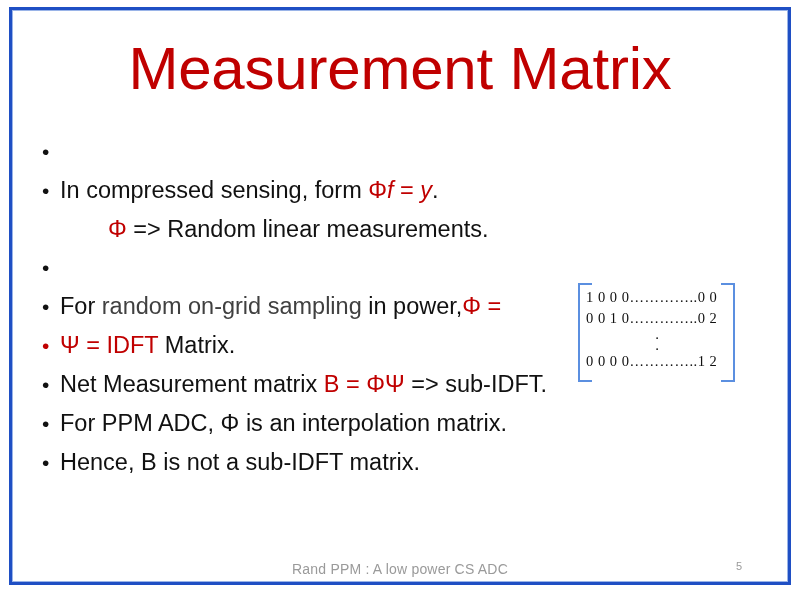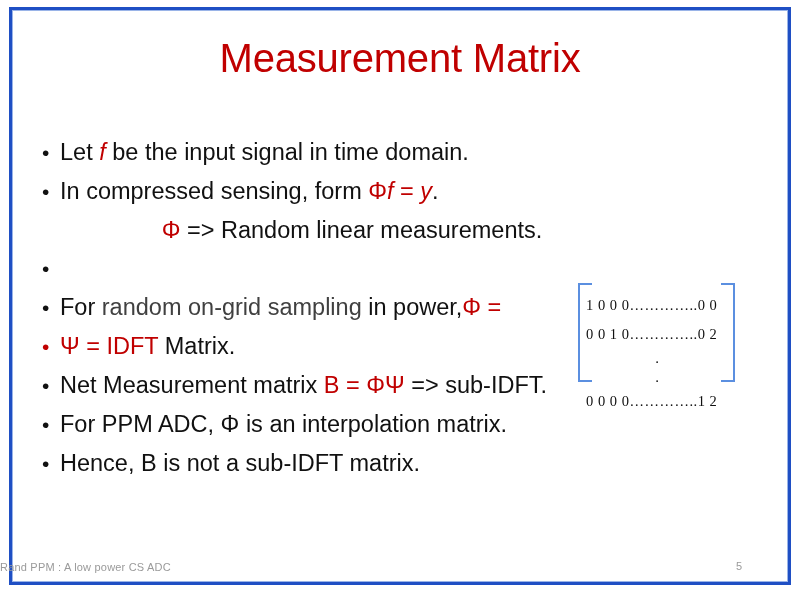--- a/index.html
+++ b/index.html
@@ -41,21 +41,21 @@
     pointer-events: none;
   }
 
   .title {
     position: absolute;
     left: 0;
     top: 36px;
     width: 800px;
     text-align: center;
     color: #C00000;
-    font-size: 40px;
+    font-size: 60px;
     font-weight: 400;
     letter-spacing: -0.2px;
     line-height: 1.1;
   }
 
   .body-block {
     position: absolute;
     left: 36px;
     top: 133px;
     width: 560px;
@@ -76,21 +76,21 @@
     text-align: left;
     padding-left: 6px;
     font-size: 21px;
     color: #111111;
     box-sizing: border-box;
   }
   .bullet.red { color: #C00000; }
   .bullet.none { visibility: hidden; }
   .txt { display: inline-block; }
 
-  .indent-1 { padding-left: 48px; justify-content: center; }
+  .indent-1 { padding-left: 48px; }
   .indent-2 { padding-left: 34px; }
 
   .red { color: #C00000; }
   .blue { color: #404040; }
   .ital { font-style: italic; }
 
   
   .matrix-box {
     position: absolute;
     left: 578px;
@@ -121,35 +121,36 @@
     position: absolute;
     left: 8px;
     top: 4px;
     width: 142px;
     font-family: "Liberation Serif", serif;
     font-size: 14.5px;
     line-height: 21px;
     color: #101010;
     letter-spacing: 0.5px;
   }
-  .mrow { white-space: nowrap; margin-top: 8px; }
+  .mrow { white-space: nowrap; }
   .mrow.dots {
     text-align: center;
     line-height: 11px;
     letter-spacing: 0;
     font-size: 15px;
   }
 
   .footer {
     position: absolute;
     left: 0;
     top: 561px;
     width: 800px;
+    text-align: center;
     color: #9a9a9a;
-    font-size: 11px;
+    font-size: 14px;
     letter-spacing: 0.2px;
   }
   .pagenum {
     position: absolute;
     right: 58px;
     top: 560px;
     color: #9a9a9a;
     font-size: 11px;
   }
 </style>
@@ -159,21 +160,20 @@
 <div class="slide">
 
   <div class="frame"></div>
   <div class="frame-inner"></div>
 
   <div class="title">Measurement Matrix</div>
 
   <div class="body-block" id="bullet-list">
       <div class="line">
         <span class="bullet">•</span>
-        <span class="txt"><span class="">Let </span><span class="red ital">f</span><span class=""> be the input signal in time domain.</span></span>
       </div>
       <div class="line">
         <span class="bullet">•</span>
         <span class="txt"><span class="">In compressed sensing, form </span><span class="red">Φ</span><span class="red ital">f</span><span class="red"> = </span><span class="red ital">y</span><span class="">.</span></span>
       </div>
       <div class="line indent-1">
         <span class="bullet none">•</span>
         <span class="txt"><span class="red">Φ</span><span class=""> =&gt; Random linear measurements.</span></span>
       </div>
       <div class="line">

